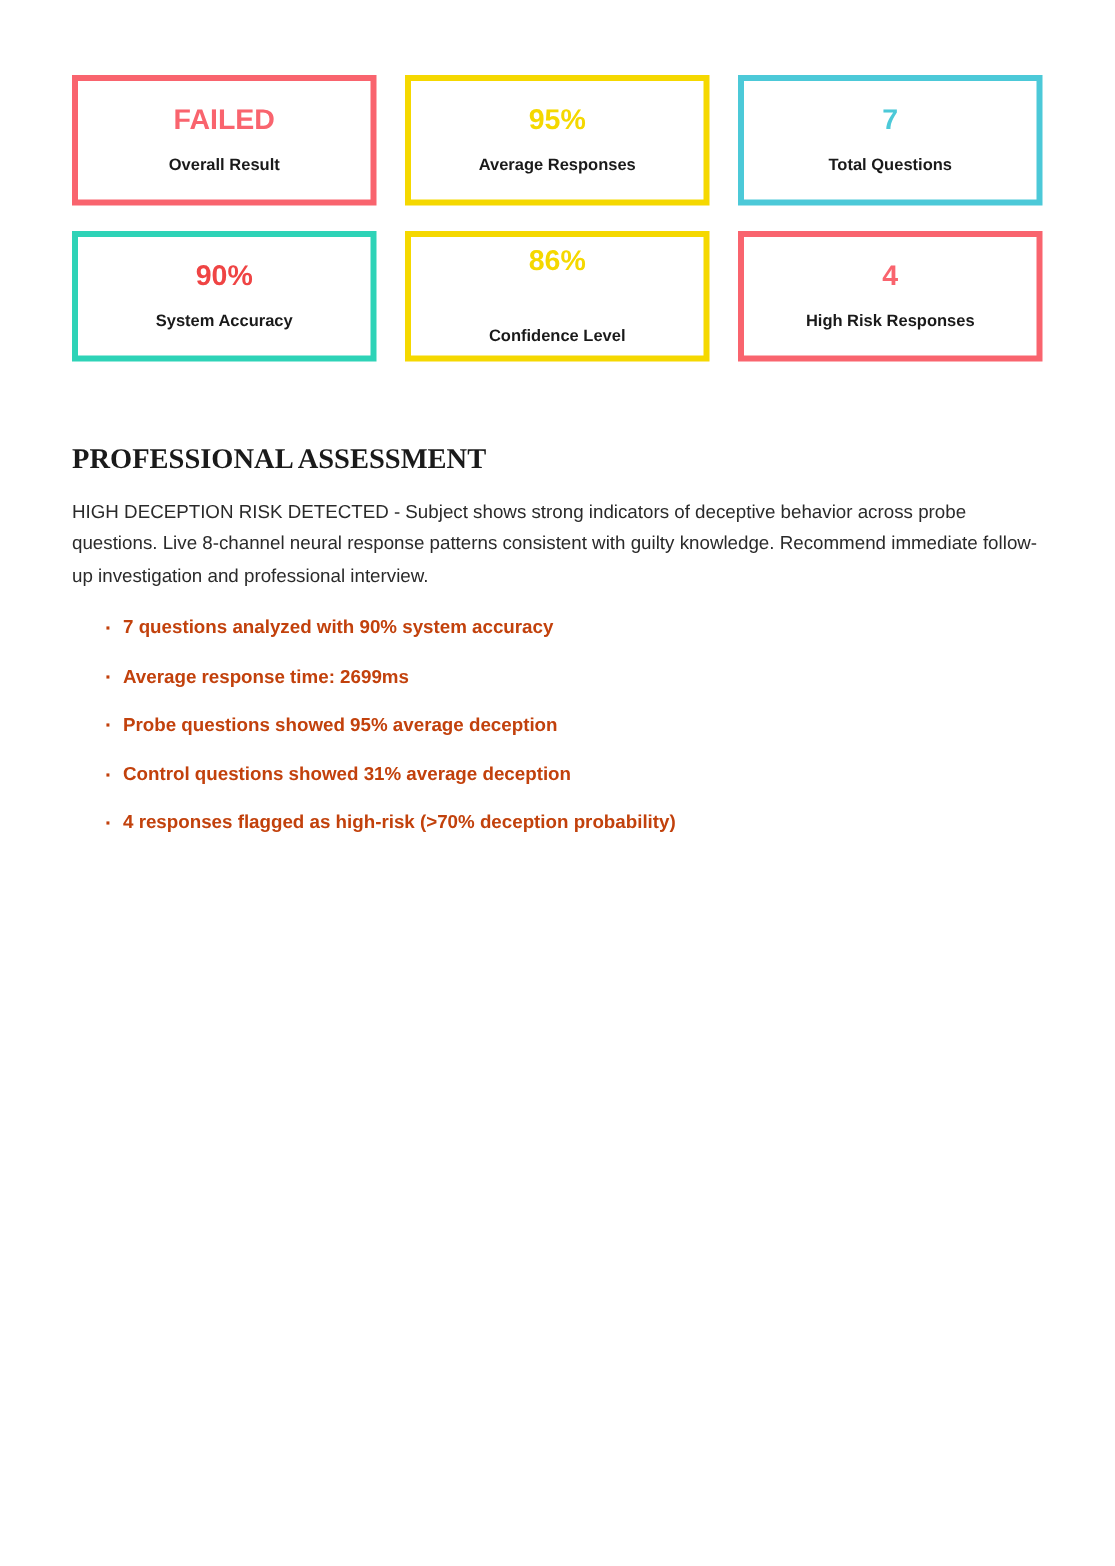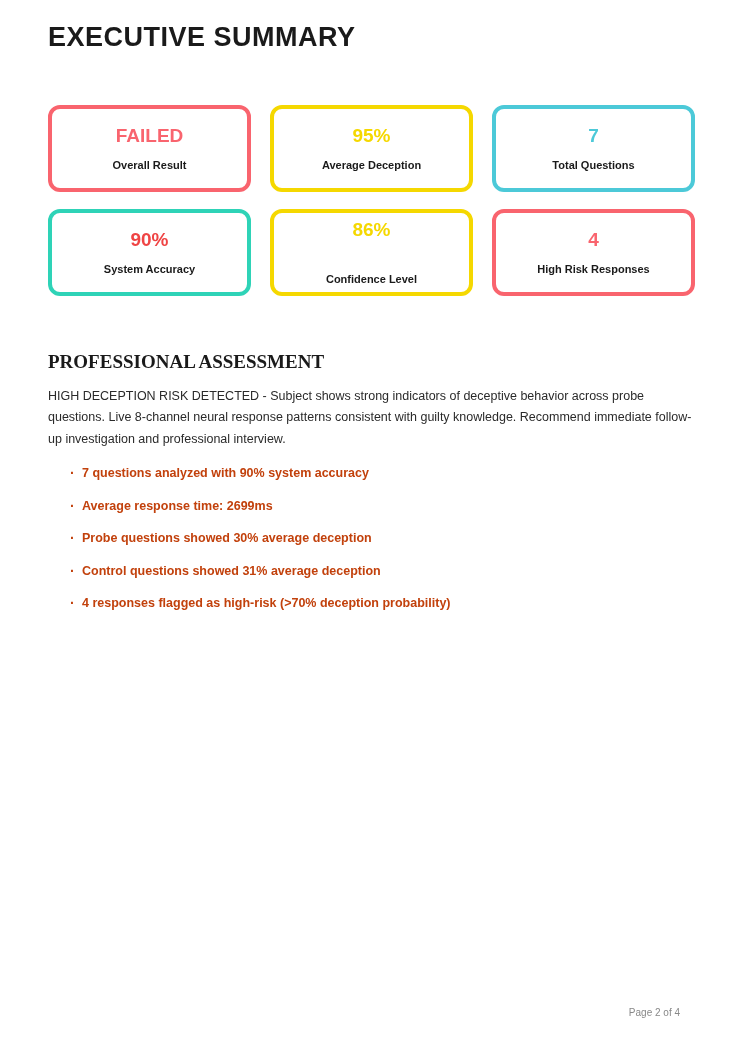--- a/index.html
+++ b/index.html
@@ -32,21 +32,21 @@
     line-height: 1.3;
   }
   .cards {
     display: grid;
     grid-template-columns: repeat(3, 1fr);
     gap: 17px 19px;
     margin-top: 50px;
   }
   .card {
     border: 4px solid #cccccc;
-    border-radius: 12px;
+    border-radius: 0;
     height: 87px;
     box-sizing: border-box;
     display: flex;
     flex-direction: column;
     align-items: center;
     justify-content: center;
     background: #ffffff;
   }
   .card-value {
     font-size: 19px;
@@ -107,30 +107,29 @@
     bottom: 26px;
     font-size: 10px;
     color: #888888;
   }
 </style>
 </head>
 <body>
 
 <div class="page">
 
-  <h1 class="page-title">EXECUTIVE SUMMARY</h1>
 
   <div class="cards">
     <div class="card" style="border-color: rgb(249, 100, 110);">
       <div class="card-value" style="color: rgb(249, 100, 110);">FAILED</div>
       <div class="card-label">Overall Result</div>
     </div>
     <div class="card" style="border-color: rgb(245, 216, 0);">
       <div class="card-value" style="color: rgb(245, 216, 0);">95%</div>
-      <div class="card-label">Average Deception</div>
+      <div class="card-label">Average Responses</div>
     </div>
     <div class="card" style="border-color: rgb(76, 201, 216);">
       <div class="card-value" style="color: rgb(76, 201, 216);">7</div>
       <div class="card-label">Total Questions</div>
     </div>
     <div class="card" style="border-color: rgb(46, 211, 183);">
       <div class="card-value" style="color: #ef4444;">90%</div>
       <div class="card-label">System Accuracy</div>
     </div>
     <div class="card" style="border-color: rgb(245, 216, 0); gap: 20px;">
@@ -142,19 +141,19 @@
       <div class="card-label">High Risk Responses</div>
     </div>
   </div>
 
   <h2 class="section-heading assessment-heading">PROFESSIONAL ASSESSMENT</h2>
   <p class="assessment-body">HIGH DECEPTION RISK DETECTED - Subject shows strong indicators of deceptive behavior across probe questions. Live 8-channel neural response patterns consistent with guilty knowledge. Recommend immediate follow-up investigation and professional interview.</p>
 
   <ul class="findings-list">
     <li>7 questions analyzed with 90% system accuracy</li>
     <li>Average response time: 2699ms</li>
-    <li>Probe questions showed 30% average deception</li>
+    <li>Probe questions showed 95% average deception</li>
     <li>Control questions showed 31% average deception</li>
     <li>4 responses flagged as high-risk (&gt;70% deception probability)</li>
   </ul>
 
   <div class="page-footer">Page 2 of 4</div>
 </div>
 
 </body></html>

